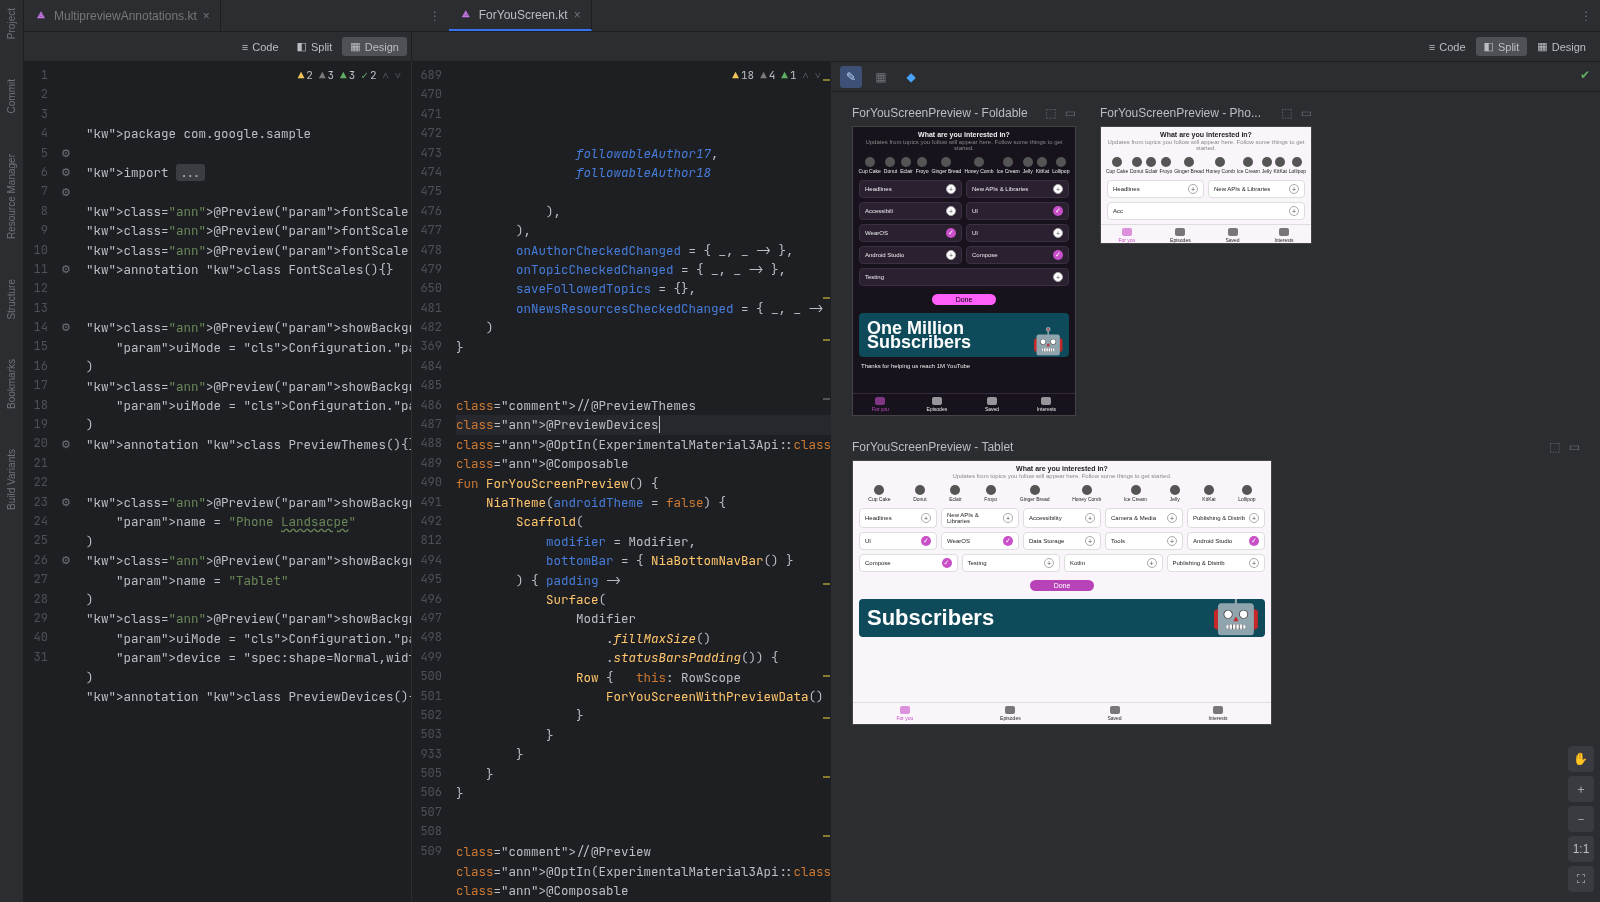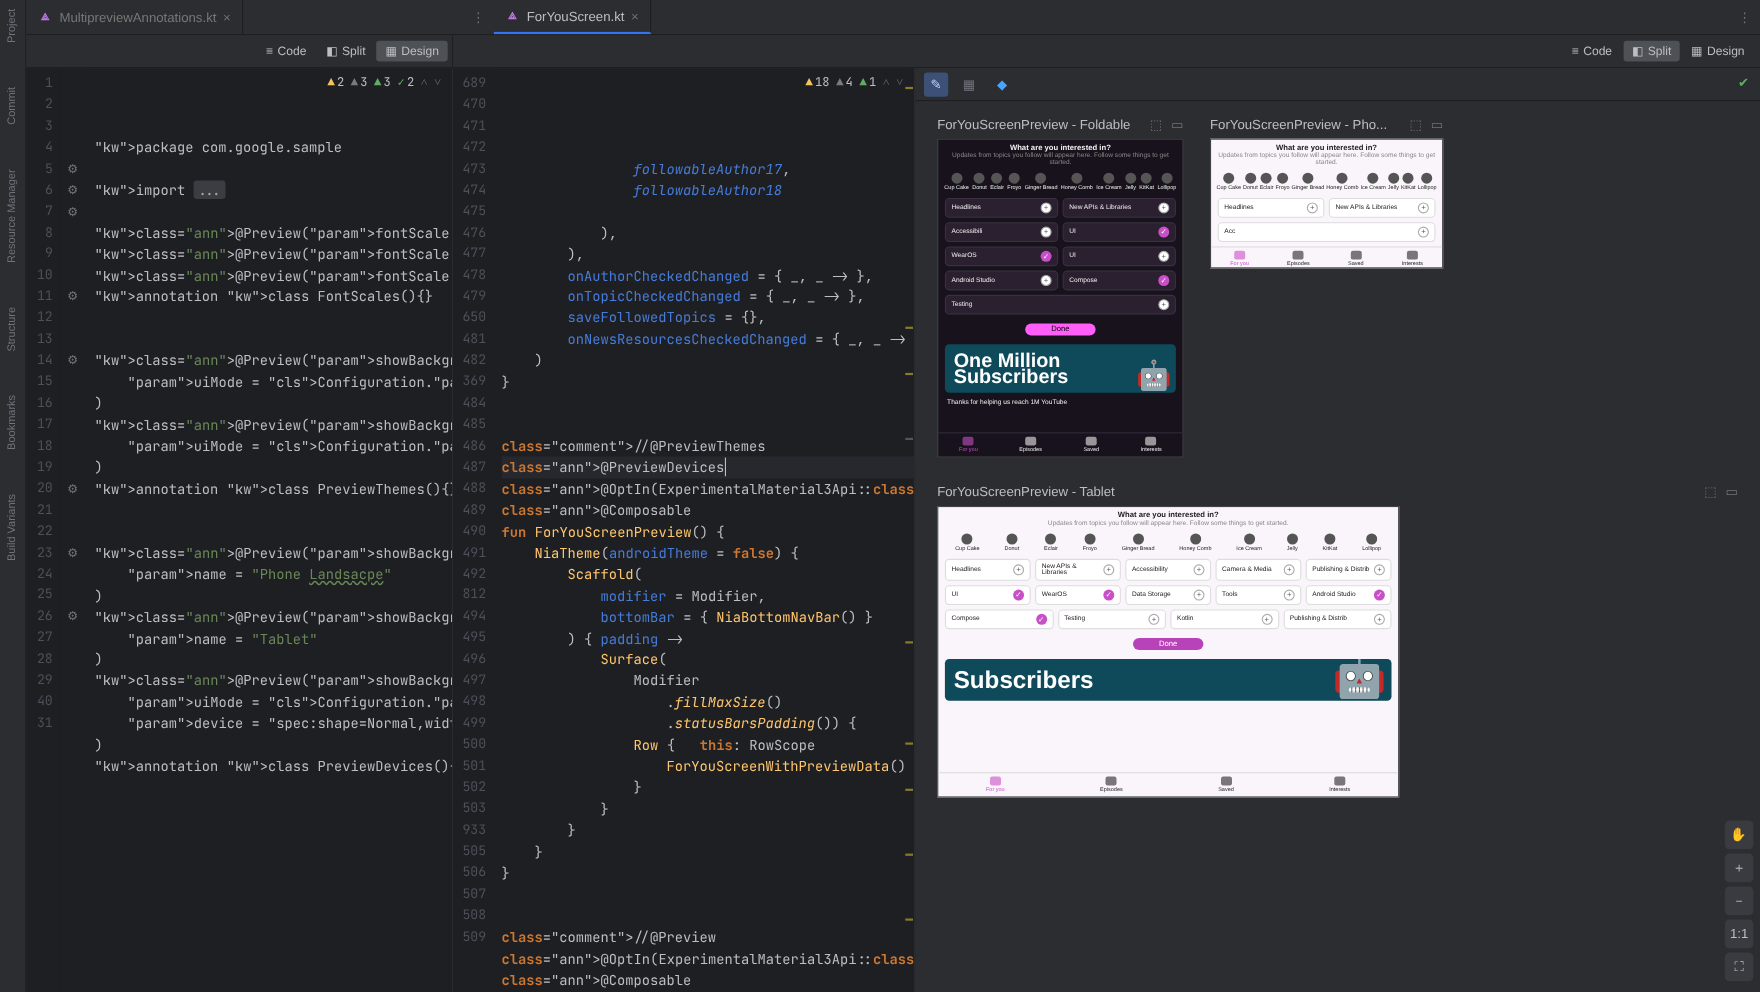--- a/index.html
+++ b/index.html
@@ -146,21 +146,21 @@
   font-size:11px;
   align-items:center;
 }
 .insp-item { display:flex; align-items:center; gap:2px; color:#bcbec4;}
 .tri-warn{color:#f2c55c;}
 .tri-gray{color:#7a7a7a;}
 .tri-green{color:#5fad65;}
 .ck-green{color:#5fad65;}
 .i-chev{color:#6f737a;}
 
-.kw{color:#cc7832;font-weight:bold;}
+.kw{color:#cc7832;}
 .str{color:#6a8759;}
 .fn{color:#ffc66d;}
 .param{color:#467cda;}
 .ital{font-style:italic;}
 .cls{color:#bcbec4;}
 .typo{text-decoration: underline wavy #6a8759;}
 .hl-line{background:#26282e;display:inline-block;min-width:100%;}
 .caret{border-left:1px solid #bcbec4;}
 .err-stripe { position:absolute;right:0;top:0;width:10px;height:100%; }
 .stripe-mark{position:absolute;right:1px;width:7px;height:2px;}

